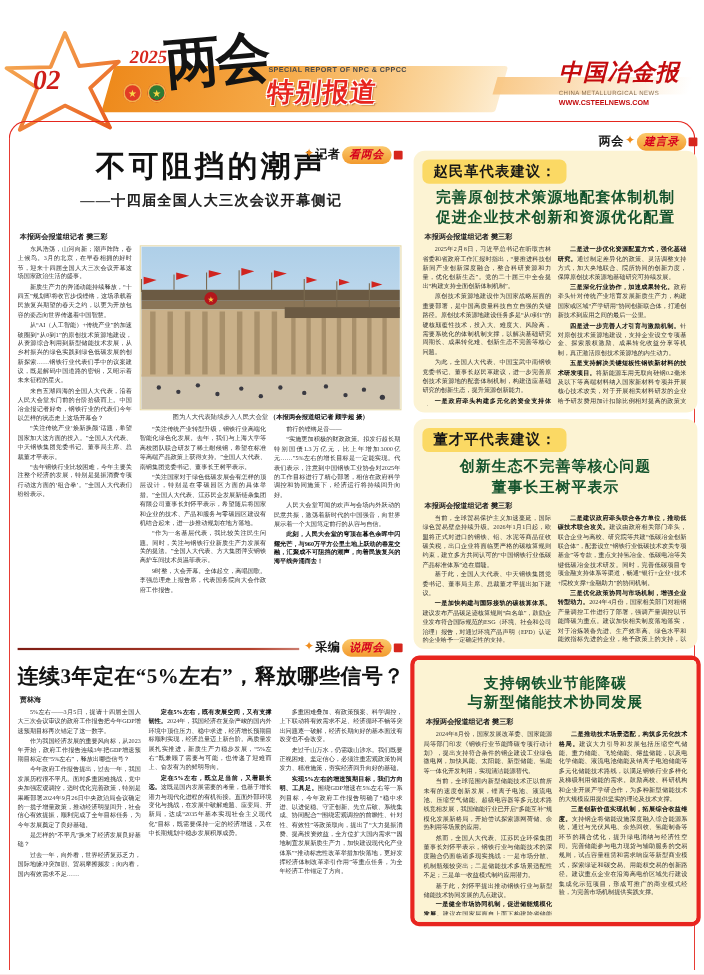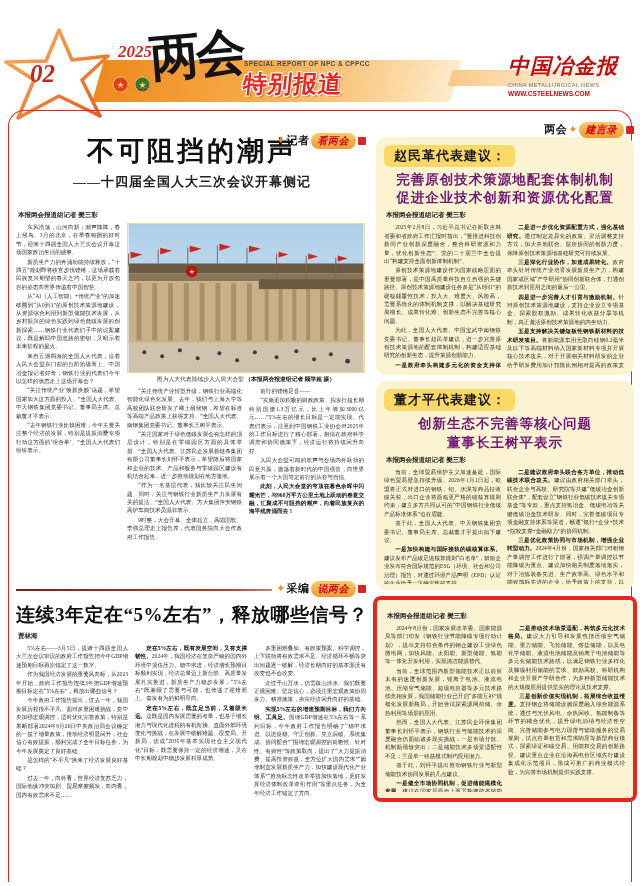--- a/index.html
+++ b/index.html
@@ -68,21 +68,21 @@
                  background:linear-gradient(90deg,#7e1d14,#b3402c 60%,rgba(179,64,44,0));}
   .divider .badge{position:absolute;right:2px;top:1px;background:#fff;padding-left:4px;}
   .gdp-title{font-size:19px;font-weight:900;color:#111;text-align:center;letter-spacing:.5px;margin-top:4px;}
   .gdp-cols{display:flex;gap:7px;margin-top:2px;}
   .gdp-cols .ncol{width:112px;height:224px;}
   
   .panelbar{height:16px;text-align:right;margin-bottom:2px;}
   .panel{background:#fcf3d3;border-radius:10px;padding:8px 8px 6px;margin-bottom:6px;box-sizing:border-box;}
   .plabel{display:inline-block;background:#fbd964;border-radius:6px;padding:2px 9px 2px 10px;
           font-size:13px;font-weight:900;color:#161616;letter-spacing:1px;}
-  .phead{text-align:center;font-size:13.5px;font-weight:900;color:#701a75;letter-spacing:1px;margin-top:4px;line-height:1.35;}
+  .phead{text-align:center;font-size:13.5px;font-weight:900;color:#14532d;letter-spacing:1px;margin-top:4px;line-height:1.35;}
   .pcols{display:flex;gap:6px;margin-top:2px;}
   .pcols .ncol{width:117px;}
   .p1 .ncol{height:146px;}
   .p2 .ncol{height:116px;}
   .p3 .ncol{height:168px;}
   .hotbox{border:4px solid #e8251f;border-radius:8px;margin:0 -3px;box-shadow:0 0 0 1px #fff inset;}
   .hotbox .panel{margin-bottom:0;border-radius:4px;}
 </style>
 </head>
 <body>
@@ -319,20 +319,24 @@
             </div>
           <div class="ncol">
               <p><b>二是建议政府牵头联合各方单位，推动低碳技术联合攻关。</b>建议由政府相关部门牵头，联合企业与高校、研究院等共建“低碳冶金创新联合体”，配套设立“钢铁行业低碳技术攻关专项基金”等专款，重点支持氢冶金、低碳电冶等关键低碳冶金技术研发。同时，完善低碳项目专项金融支持体系等渠道，畅通“银行+企业+技术+院校支撑+金融助力”的协同机制。</p>
               <p><b>三是优化政策协同与市场机制，增强企业转型动力。</b>2024年4月份，国家相关部门对粗钢产量调控工作进行了部署，强调产量调控以节能降碳为重点。建议加快相关制度落地落实，对于冶炼装备先进、生产效率高、绿色水平和能效指标先进的企业，给予政策上的支持，以提升钢企改造升级的主动性和积极性。</p>
             </div>
         </div>
       </div>
 
       <div class="hotbox">
         <div class="panel p3">
+          <div class="phead">
+            <div>支持钢铁业节能降碳</div>
+            <div>与新型储能技术协同发展</div>
+          </div>
           <div class="byline">本报两会报道组记者 樊三彩</div>
           <div class="pcols">
             <div class="ncol">
                 <p>2024年8月份，国家发展改革委、国家能源局等部门印发《钢铁行业节能降碳专项行动计划》，提出支持符合条件的钢企建设工业绿色微电网，加快风能、太阳能、新型储能、氢能等一体化开发利用，实现清洁能源替代。</p>
                 <p>当前，全球范围内新型储能技术正以前所未有的速度创新发展，锂离子电池、液流电池、压缩空气储能、超级电容器等多元技术路线竞相发展，我国储能行业已开启“多能互补”规模化发展新格局，开始尝试探索源网荷储、余热利用等场景的应用。</p>
                 <p>然而，全国人大代表、江苏民企环保集团董事长刘怀平表示，钢铁行业与储能技术的深度融合仍面临诸多现实挑战：一是市场分散、机制瓶颈较突出；二是储能技术多场景适配性不足；三是单一收益模式制约应用潜力。</p>
                 <p>基于此，刘怀平提出推动钢铁行业与新型储能技术协同发展的几点建议。</p>
                 <p><b>一是健全市场协同机制，促进储能规模化发展。</b>建议在国家层面自上而下构建跨省储能调度平台，破除行政壁垒，完善电力市场交易规则。通过政策引导和成熟储能资源共享网络，探索适合钢铁行业的容量补偿机制。</p>
               </div>
             <div class="ncol">

